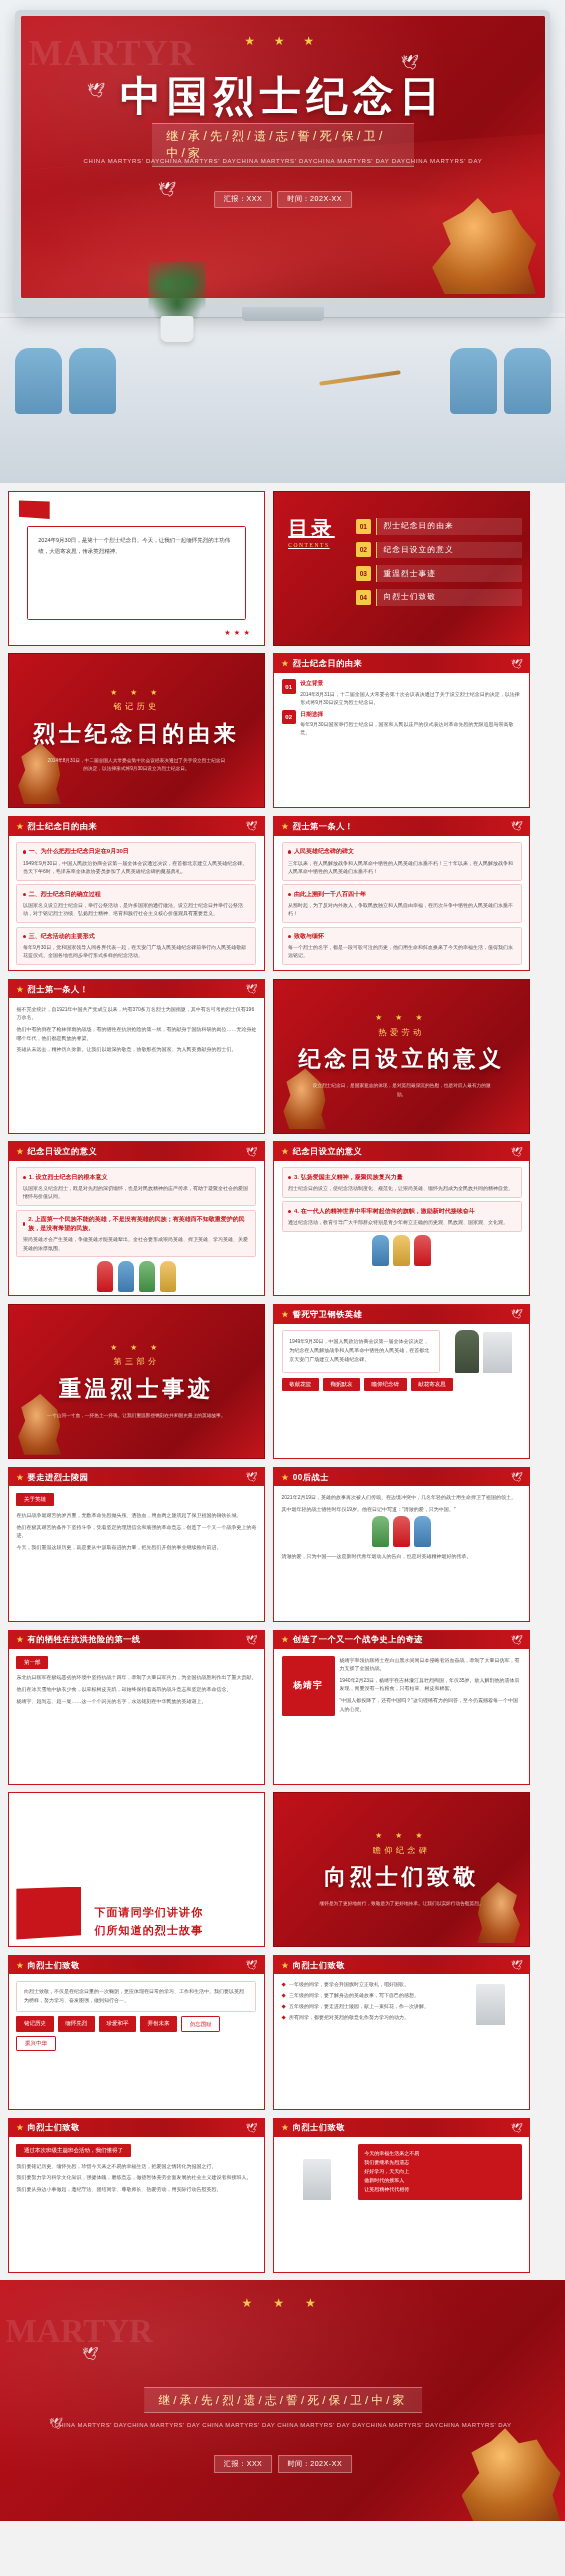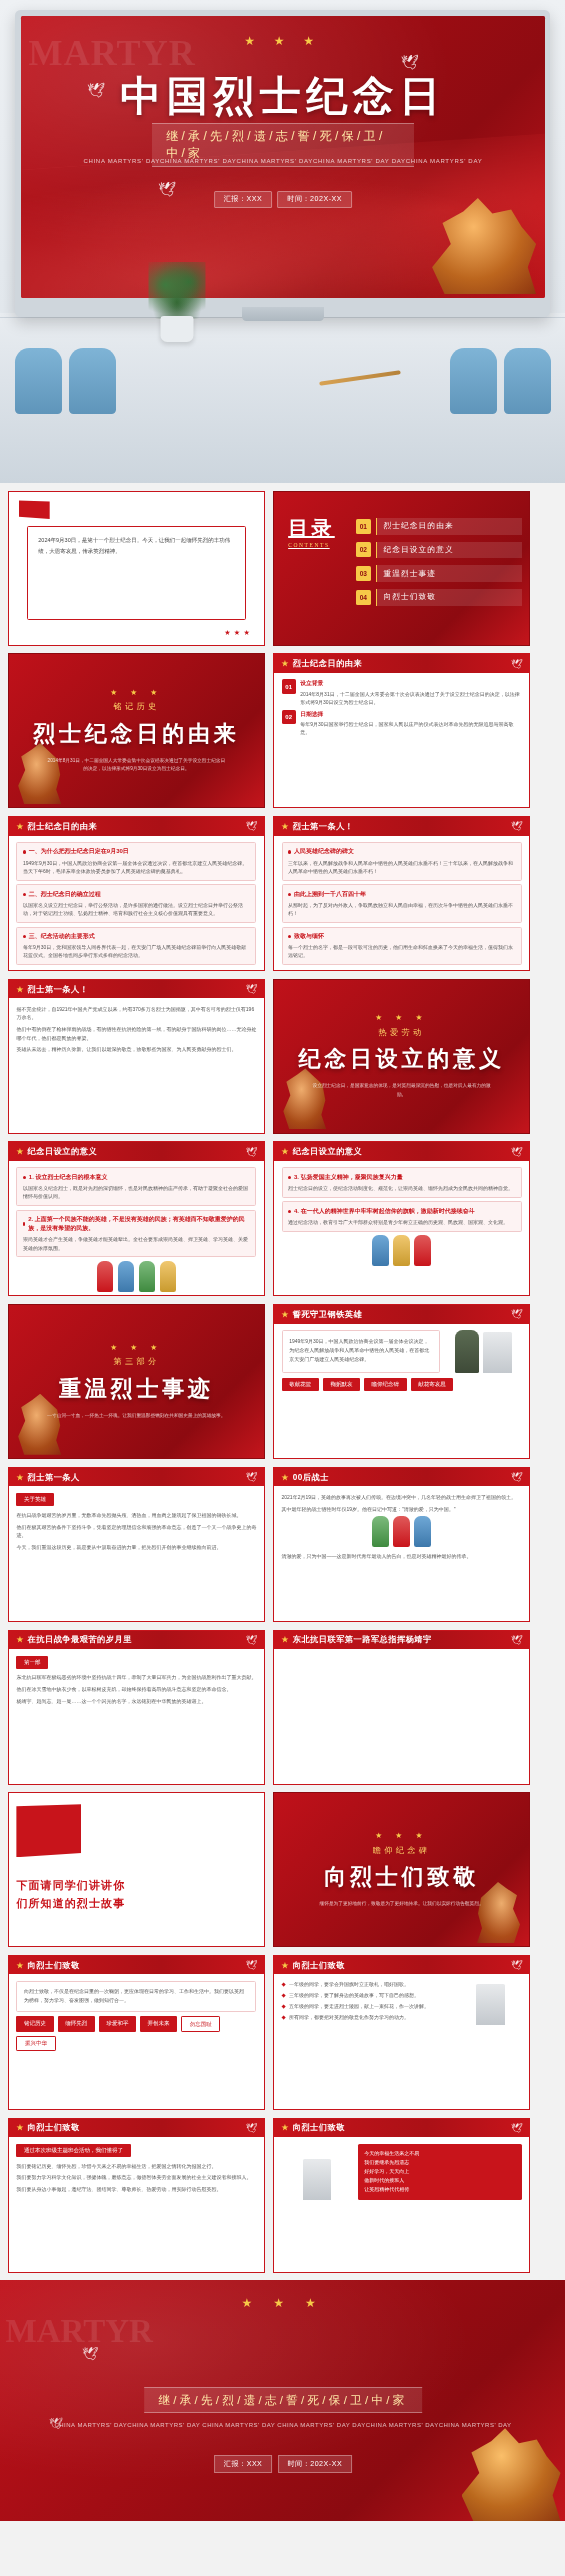--- a/index.html
+++ b/index.html
@@ -277,21 +277,21 @@
     background: #fff; border: 0.5px solid #f0c9ca; border-radius: 1.6px;
     padding: 5.5px 6.6px; font-size: 5px; line-height: 1.8; color: #555;
   }
   .tag-row { display: flex; flex-wrap: wrap; gap: 3.8px; margin-top: 4.4px; }
   .tag {
     background: #c8141b; color: #fff; font-size: 5.5px; padding: 3.3px 7.7px;
     border-radius: 1.1px;
   }
   .tag.outline { background: #fff; color: #c8141b; border: 0.5px solid #c8141b; }
 
-  .big-flag-wrap { display: flex; align-items: flex-start; gap: 20px; height: 100%; flex-direction: column; }
+  .big-flag-wrap { display: flex; align-items: flex-end; gap: 13px; height: 100%; }
   .big-flag {
     width: 65px; height: 53px; background: #c8141b;
     clip-path: polygon(0 4%,100% 0,100% 92%,0 100%);
     position: relative; flex: 0 0 auto;
   }
   .big-flag::after {
     content: ""; position: absolute; left: -5px; top: 0; width: 3.8px; height: 70px;
     background: #8d0a10;
   }
   .big-flag-text { font-size: 11px; color: #c8141b; font-weight: bold; line-height: 1.6; letter-spacing: 1.1px;}
@@ -637,21 +637,21 @@
           <span class="tag">瞻仰纪念碑</span>
           <span class="tag">献花寄哀思</span>
         </div>
       </div>
     </div>
 
     <div class="slide">
       <div class="ribbon"></div>
       <div class="s-title">
         <span class="star">★</span>
-        <span>烈士第一条人</span>
+        <span>要走进烈士陵园</span>
       </div>
       <div class="dove-sm">🕊</div>
       <div class="body">
         <div class="tag" style="display:inline-block; margin-bottom:4.4px;">关于英雄</div>
         <div class="para">在抗日战争最艰苦的岁月里，无数革命先烈抛头颅、洒热血，用血肉之躯筑起了保卫祖国的钢铁长城。</div>
         <div class="para">他们在极其艰苦的条件下坚持斗争，凭着坚定的理想信念和顽强的革命意志，创造了一个又一个战争史上的奇迹。</div>
         <div class="para">今天，我们重温这段历史，就是要从中汲取奋进的力量，把先烈们开创的事业继续推向前进。</div>
       </div>
     </div>
 
@@ -671,38 +671,50 @@
           <div class="person p-blue"></div>
         </div>
         <div class="para" style="margin-top:4.4px;">清澈的爱，只为中国——这是新时代青年最动人的告白，也是对英雄精神最好的传承。</div>
       </div>
     </div>
 
     <div class="slide">
       <div class="ribbon"></div>
       <div class="s-title">
         <span class="star">★</span>
-        <span>在抗日战争最艰苦的岁月里</span>
+        <span>有的牺牲在抗洪抢险的第一线</span>
       </div>
       <div class="dove-sm">🕊</div>
       <div class="body">
         <div class="tag" style="display:inline-block; margin-bottom:4.4px;">第一部</div>
         <div class="para">东北抗日联军在极端恶劣的环境中坚持抗战十四年，牵制了大量日军兵力，为全国抗战胜利作出了重大贡献。</div>
         <div class="para">他们在冰天雪地中缺衣少食，以草根树皮充饥，却始终保持着高昂的战斗意志和坚定的革命信念。</div>
         <div class="para">杨靖宇、赵尚志、赵一曼……这一个个闪光的名字，永远铭刻在中华民族的英雄谱上。</div>
       </div>
     </div>
 
     <div class="slide">
       <div class="ribbon"></div>
       <div class="s-title">
         <span class="star">★</span>
-        <span>东北抗日联军第一路军总指挥杨靖宇</span>
-      </div>
-      <div class="dove-sm">🕊</div>
+        <span>创造了一个又一个战争史上的奇迹</span>
+      </div>
+      <div class="dove-sm">🕊</div>
+      <div class="body">
+        <div class="two-col">
+          <div style="flex:0 0 53px;">
+            <div class="red-panel" style="height:100%; display:flex; align-items:center; justify-content:center; font-size:8.8px; font-weight:bold; letter-spacing:1.1px;">杨靖宇</div>
+          </div>
+          <div>
+            <div class="para">杨靖宇率领抗联将士在白山黑水间同日本侵略者浴血奋战，牵制了大量日伪军，有力支援了全国抗战。</div>
+            <div class="para">1940年2月23日，杨靖宇在吉林濛江县壮烈殉国，年仅35岁。敌人解剖他的遗体后发现，胃里没有一粒粮食，只有枯草、树皮和棉絮。</div>
+            <div class="para">"中国人都投降了，还有中国吗？"这句铿锵有力的回答，至今仍震撼着每一个中国人的心灵。</div>
+          </div>
+        </div>
+      </div>
     </div>
 
     <div class="slide">
       <div class="body" style="top:11px;">
         <div class="big-flag-wrap">
           <div class="big-flag"></div>
           <div class="big-flag-text" style="white-space:pre-line;">下面请同学们讲讲你
 们所知道的烈士故事</div>
         </div>
       </div>

